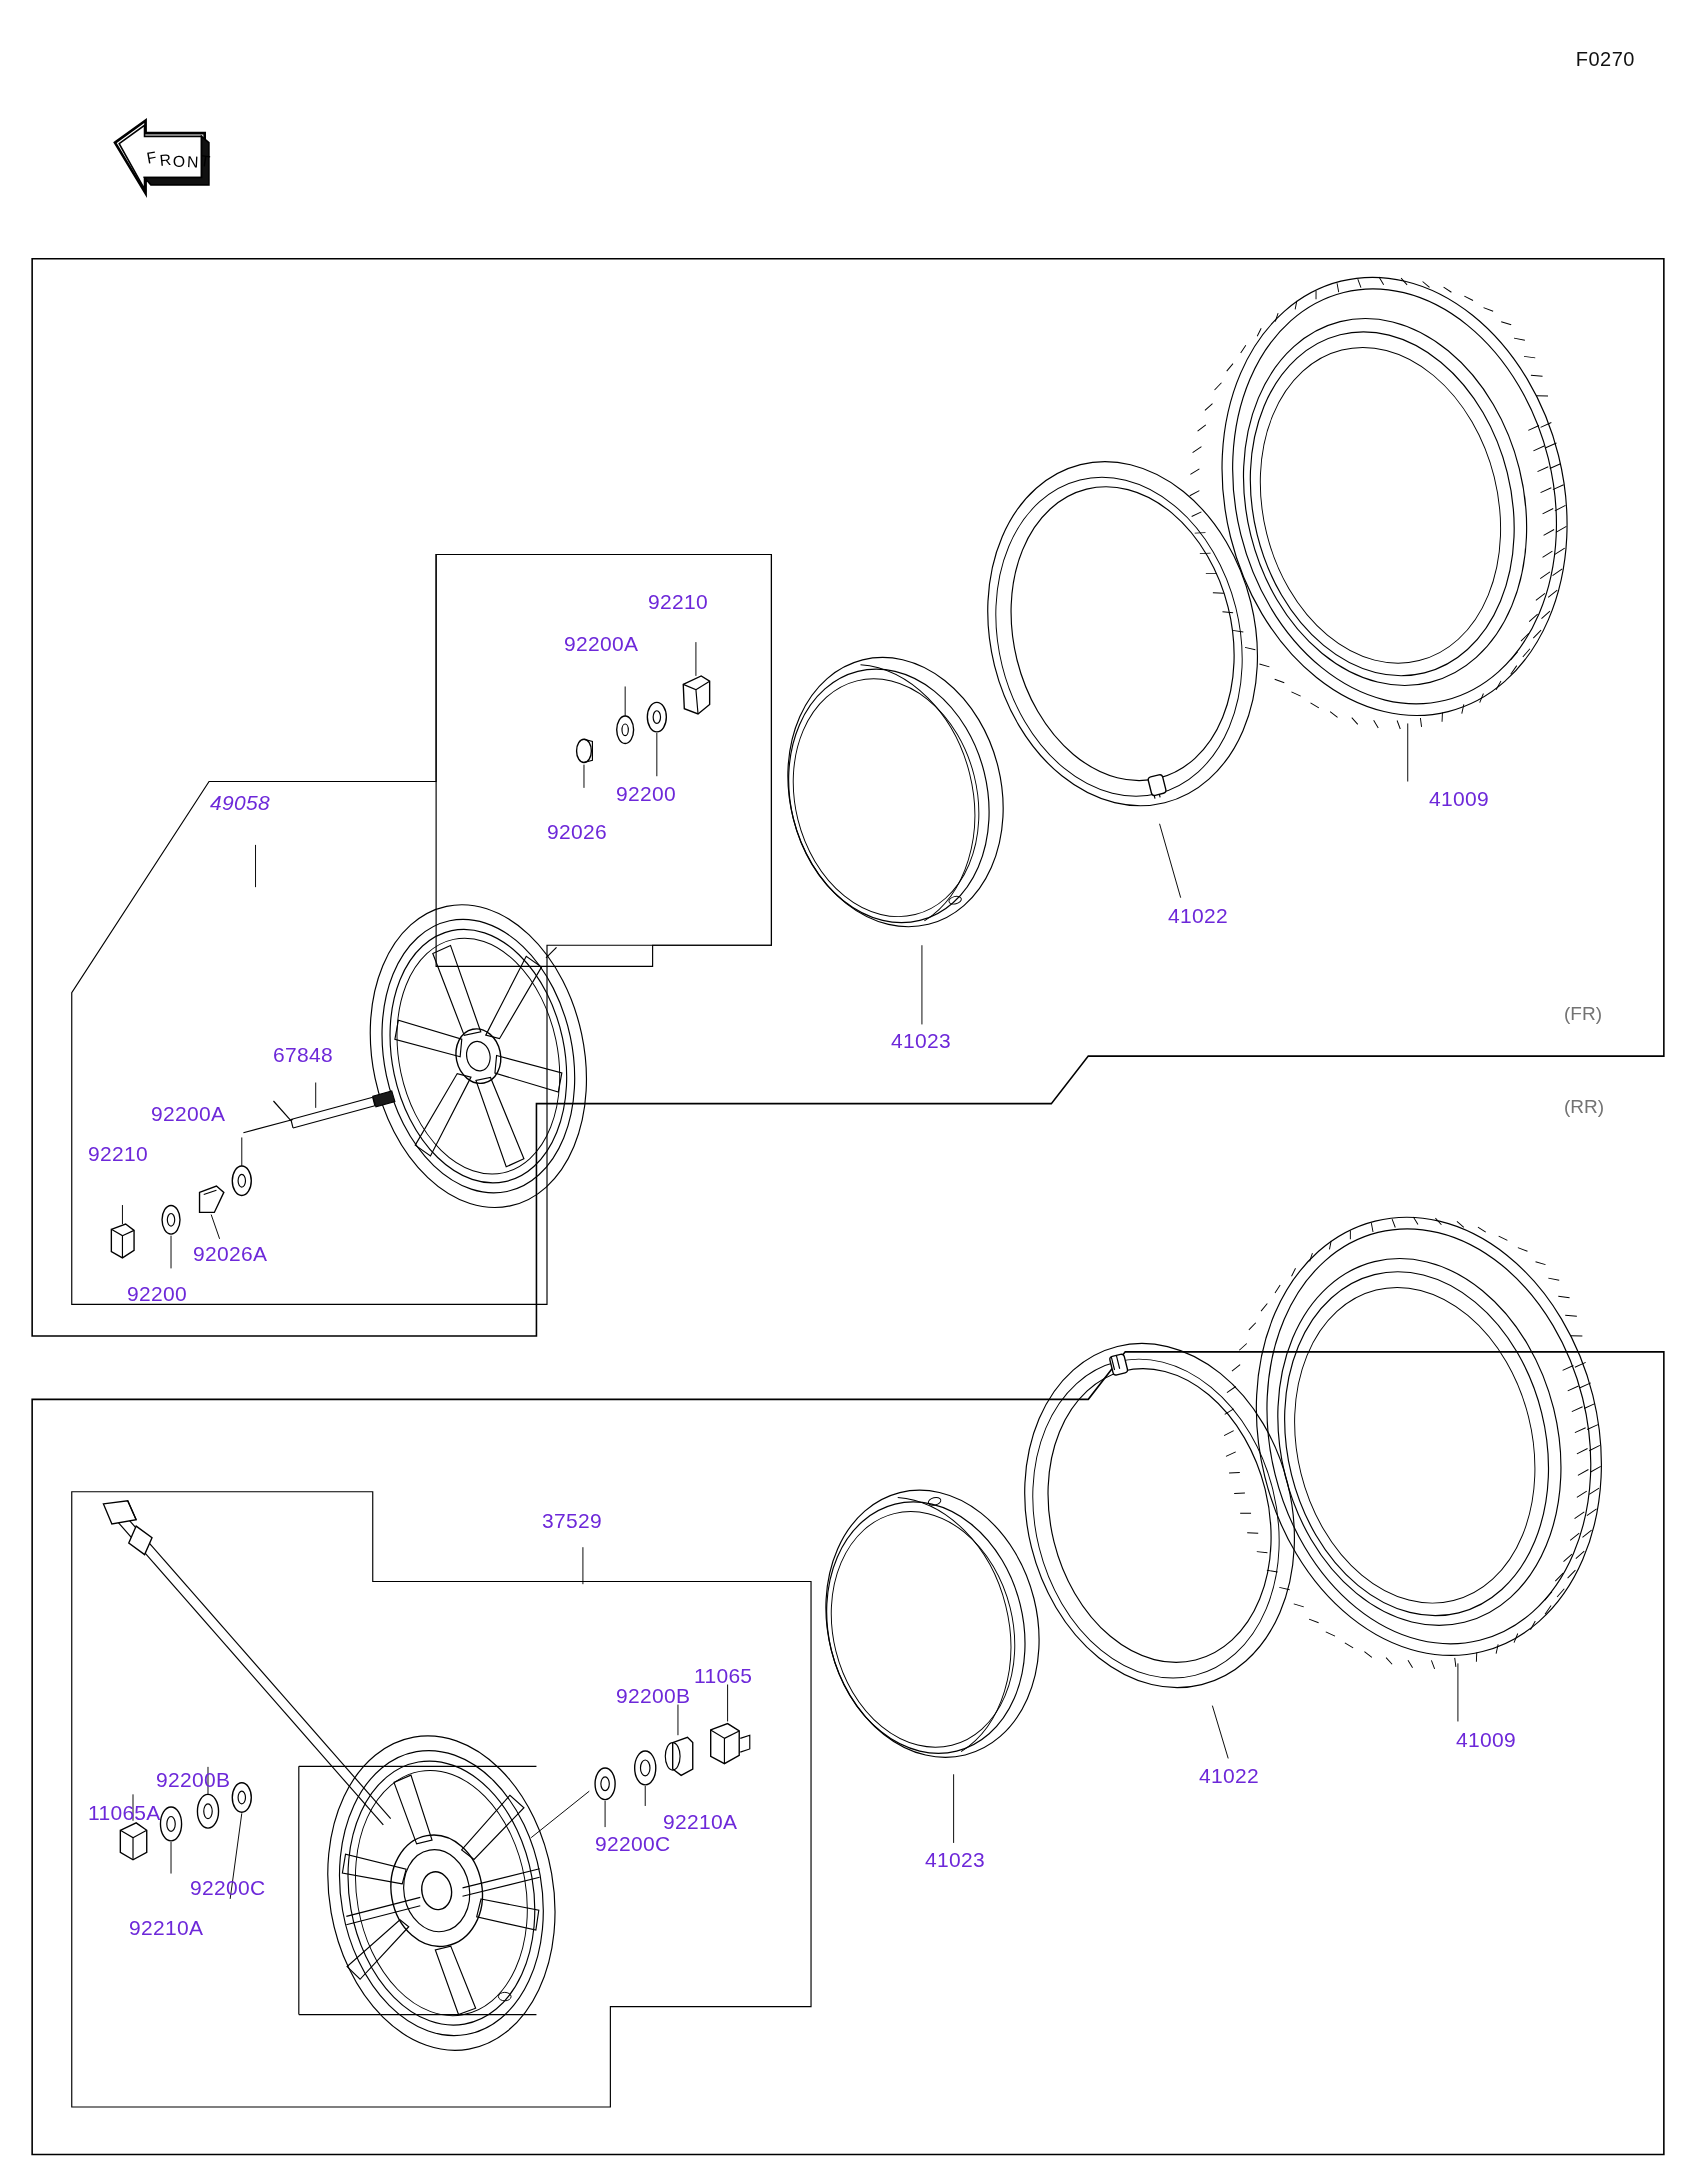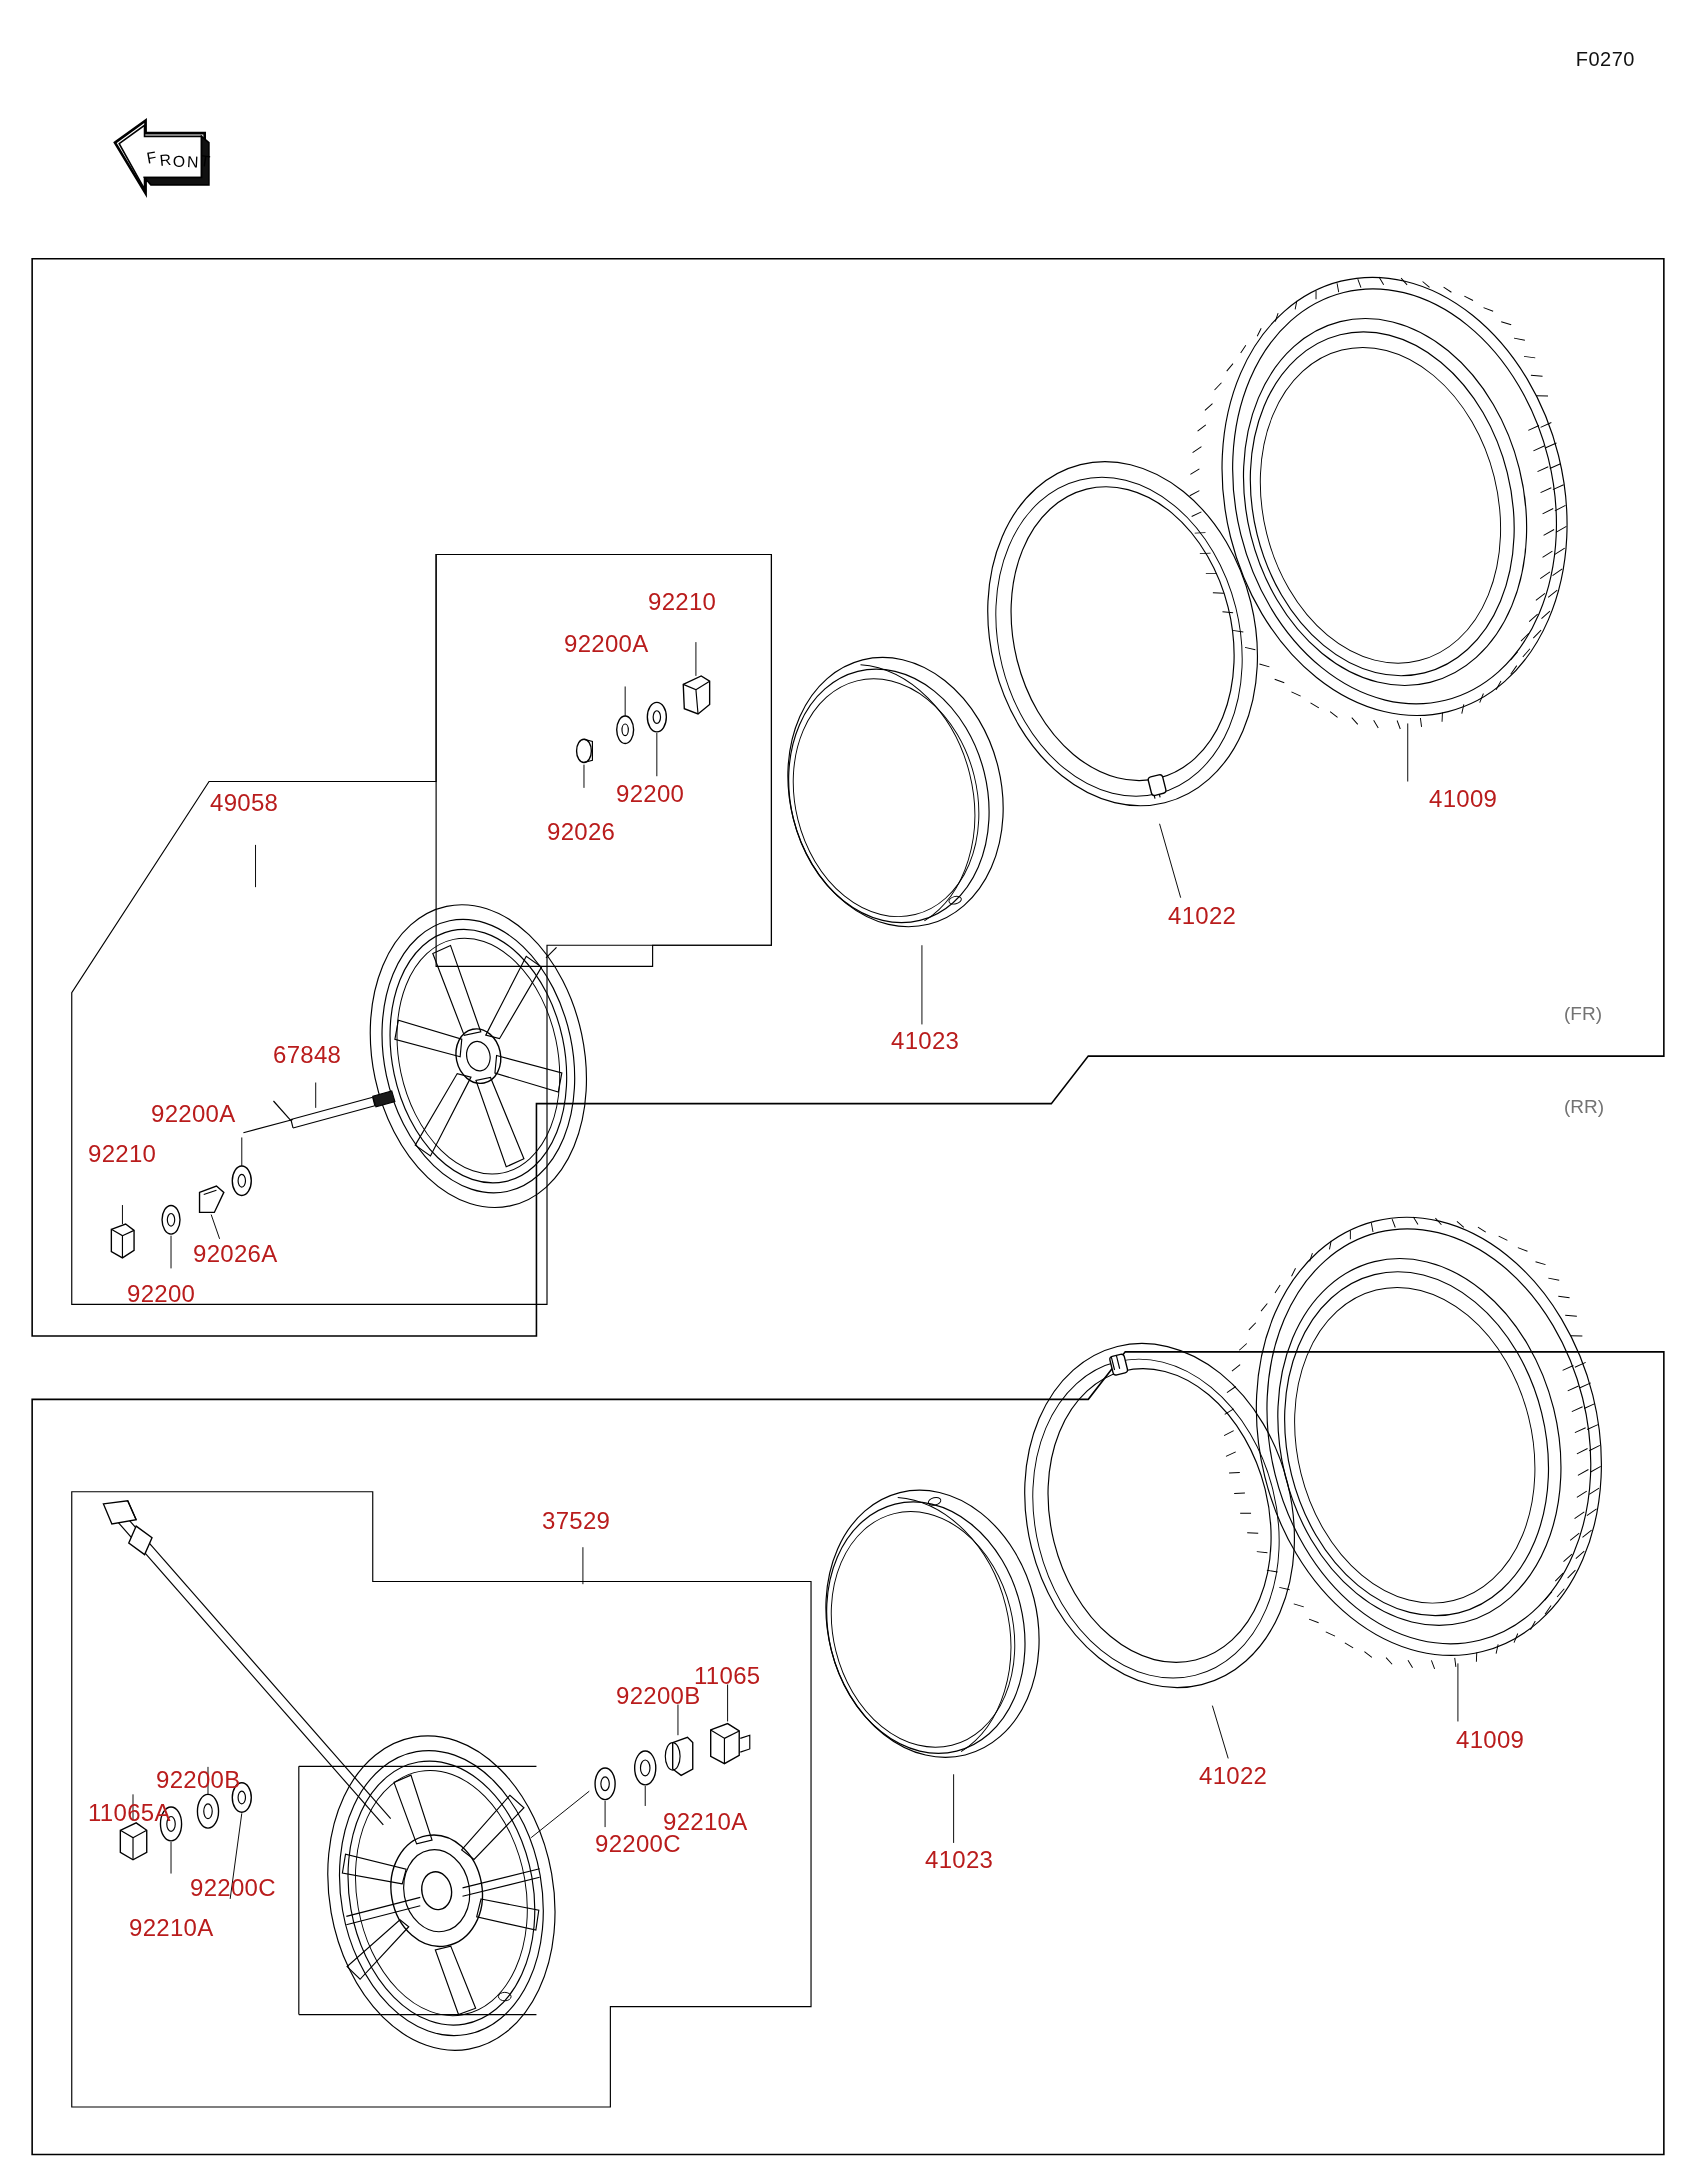--- a/index.html
+++ b/index.html
@@ -35,23 +35,23 @@
     left: 79px;
     top: 111px;
     width: 143px;
     height: 95px;
   }
   .front-badge svg { display: block; }
 
   
   .lbl {
     position: absolute;
-    font-size: 24px;
+    font-size: 21px;
     line-height: 24px;
-    color: #b91c1c;
+    color: #6d28d9;
     white-space: nowrap;
     letter-spacing: 0.3px;
   }
   .sect {
     position: absolute;
     font-size: 19px;
     color: #737373;
     white-space: nowrap;
   }
   svg.art {
@@ -336,21 +336,21 @@
   </svg>
 
   <div class="sect" style="left:1561px; top:1003px;">(FR)</div>
   <div class="sect" style="left:1561px; top:1096px;">(RR)</div>
 
   <div class="lbl" style="left:645px; top:590px;">92210</div>
   <div class="lbl" style="left:561px; top:632px;">92200A</div>
   <div class="lbl" style="left:613px; top:782px;">92200</div>
   <div class="lbl" style="left:544px; top:820px;text-align:right;">92026</div>
 
-  <div class="lbl" style="left:207px; top:791px;">49058</div>
+  <div class="lbl" style="left:207px; top:791px;font-style:italic;">49058</div>
   <div class="lbl" style="left:270px; top:1043px;">67848</div>
 
   <div class="lbl" style="left:148px; top:1102px;">92200A</div>
   <div class="lbl" style="left:85px; top:1142px;">92210</div>
   <div class="lbl" style="left:190px; top:1242px;">92026A</div>
   <div class="lbl" style="left:124px; top:1282px;">92200</div>
 
   <div class="lbl" style="left:1426px; top:787px;">41009</div>
   <div class="lbl" style="left:1165px; top:904px;">41022</div>
   <div class="lbl" style="left:888px; top:1029px;">41023</div>

